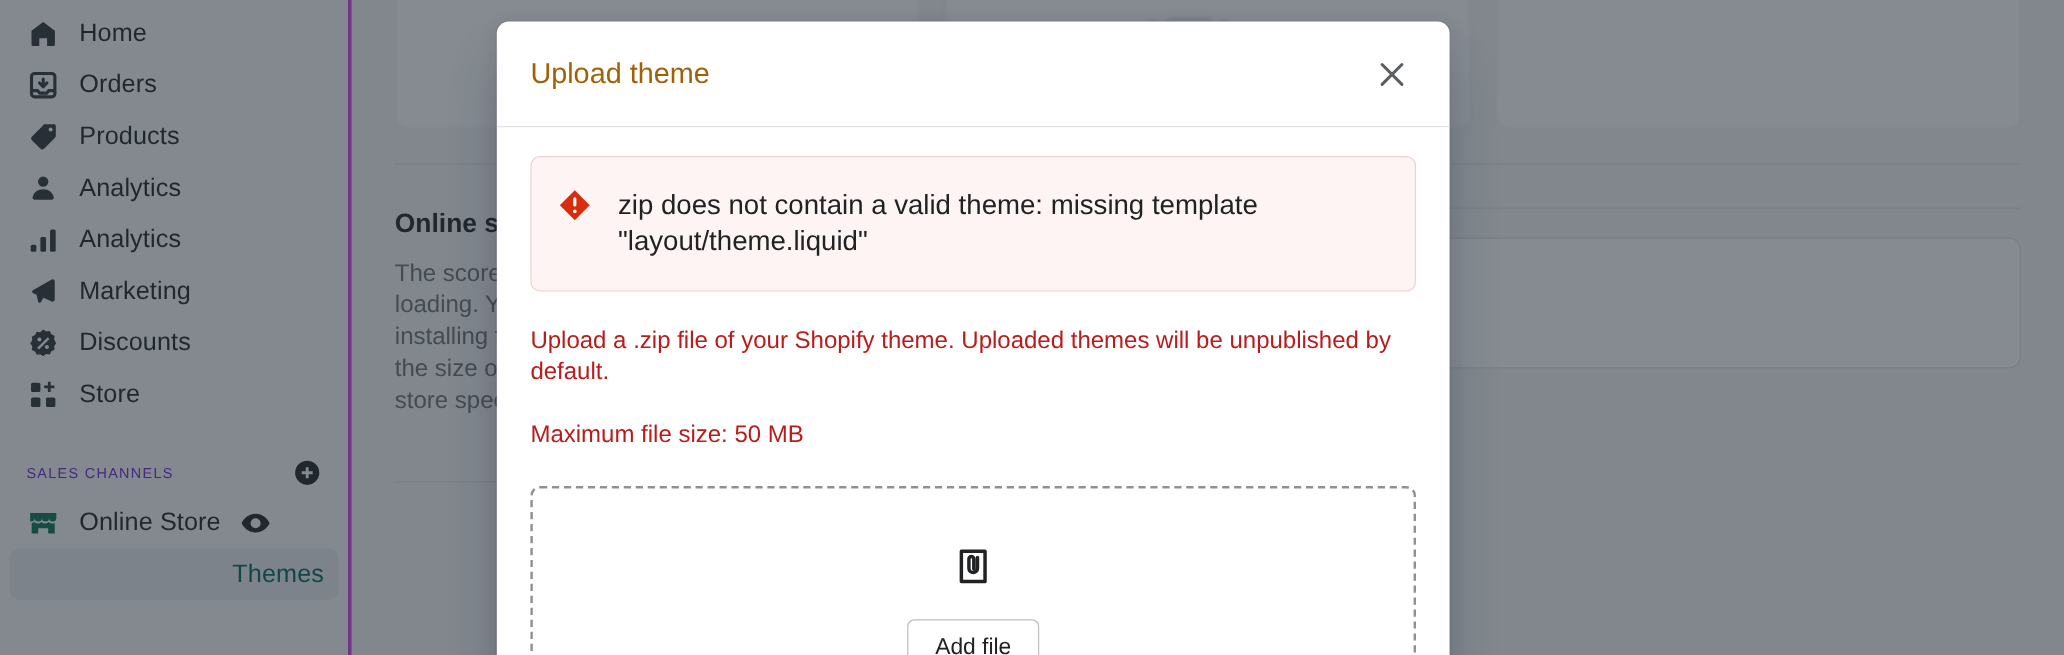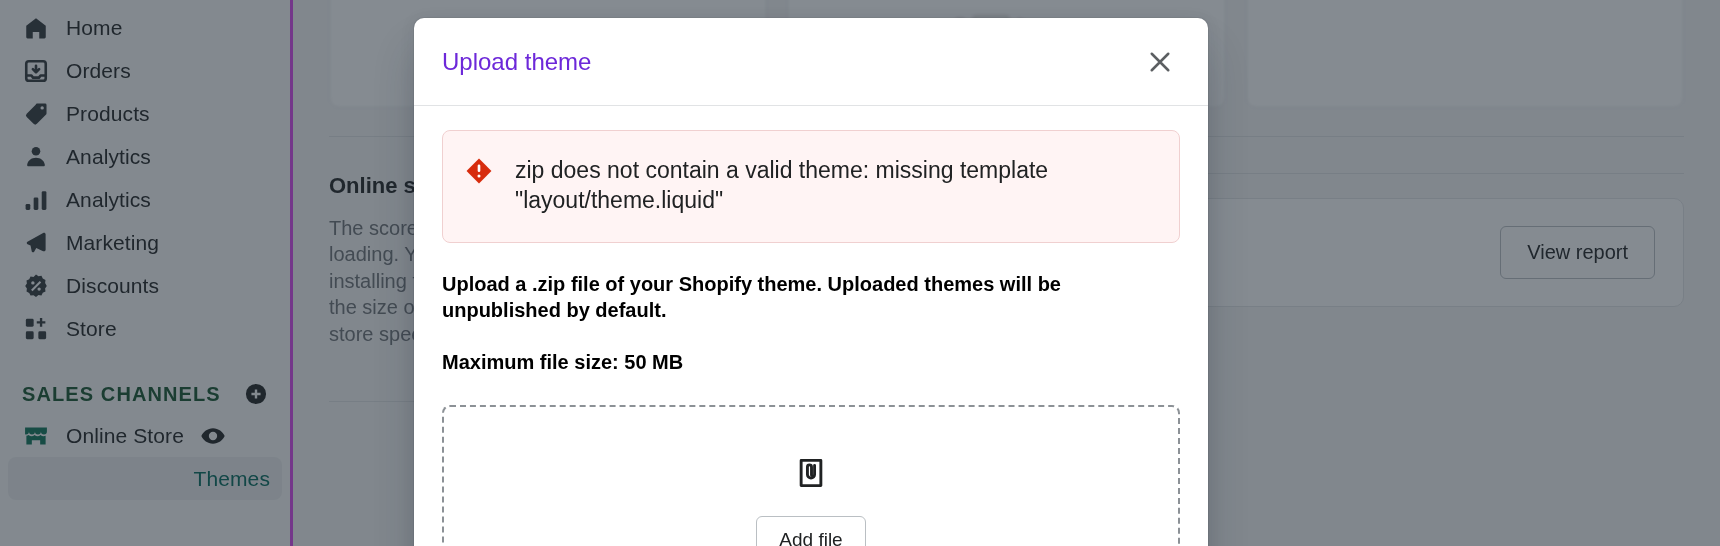--- a/index.html
+++ b/index.html
@@ -54,24 +54,24 @@
   .nav-item.active .lbl { color: #00695c; }
 
   .section-head {
     display: flex;
     align-items: center;
     justify-content: space-between;
     padding: 18px 22px 8px 22px;
     margin-top: 14px;
   }
   .section-head .st {
-    font-size: 20px;
+    font-size: 12px;
     letter-spacing: 1.1px;
-    color: #14532d;
-    font-weight: 700;
+    color: #6d28d9;
+    font-weight: 400;
   }
   .circ-plus {
     width: 24px; height: 24px;
     color: #202223;
     display: flex; align-items: center; justify-content: center;
   }
   .eye-ico { color: #202223; width: 26px; height: 26px;
     display:flex; align-items:center; justify-content:center; }
 
   
@@ -174,21 +174,21 @@
   .m-head {
     height: 88px;
     flex: 0 0 88px;
     border-bottom: 1px solid #e1e3e5;
     display: flex;
     align-items: center;
     padding: 0 26px 0 28px;
   }
   .m-title {
     font-size: 24px;
-    color: #6d28d9;
+    color: #a16207;
     font-weight: 400;
     flex: 1 1 auto;
   }
   .m-close {
     width: 44px; height: 44px;
     display: flex; align-items: center; justify-content: center;
     background: none; border: none; cursor: pointer;
     color: #5c5f62;
     border-radius: 6px;
   }
@@ -207,23 +207,22 @@
   .banner-critical .btxt {
     font-size: 23px;
     line-height: 1.3;
     color: #202223;
     padding-top: 1px;
   }
 
   .p-text {
     font-size: 20px;
     line-height: 1.3;
-    color: #000000;
+    color: #b91c1c;
     margin: 28px 0 0 0;
-    font-weight: bold;
   }
   .p-text.second { margin-top: 26px; }
 
   .dropzone {
     margin-top: 30px;
     border: 2px dashed #8c9196;
     border-radius: 8px;
     height: 210px;
     display: flex;
     flex-direction: column;
@@ -396,21 +395,20 @@
           <div class="hr" style="margin-top:54px"></div>
         </div>
 
         <div class="col-right">
           <div class="hr" style="margin-top:0"></div>
           <div class="info-card">
             <div class="txt">
               <b>ted stores</b>
               <span>rotection and</span>
             </div>
-            <button class="btn-outline">View report</button>
           </div>
         </div>
       </div>
 
     </div>
   </div>
 </div>
 
 <div id="veil"></div>
 

